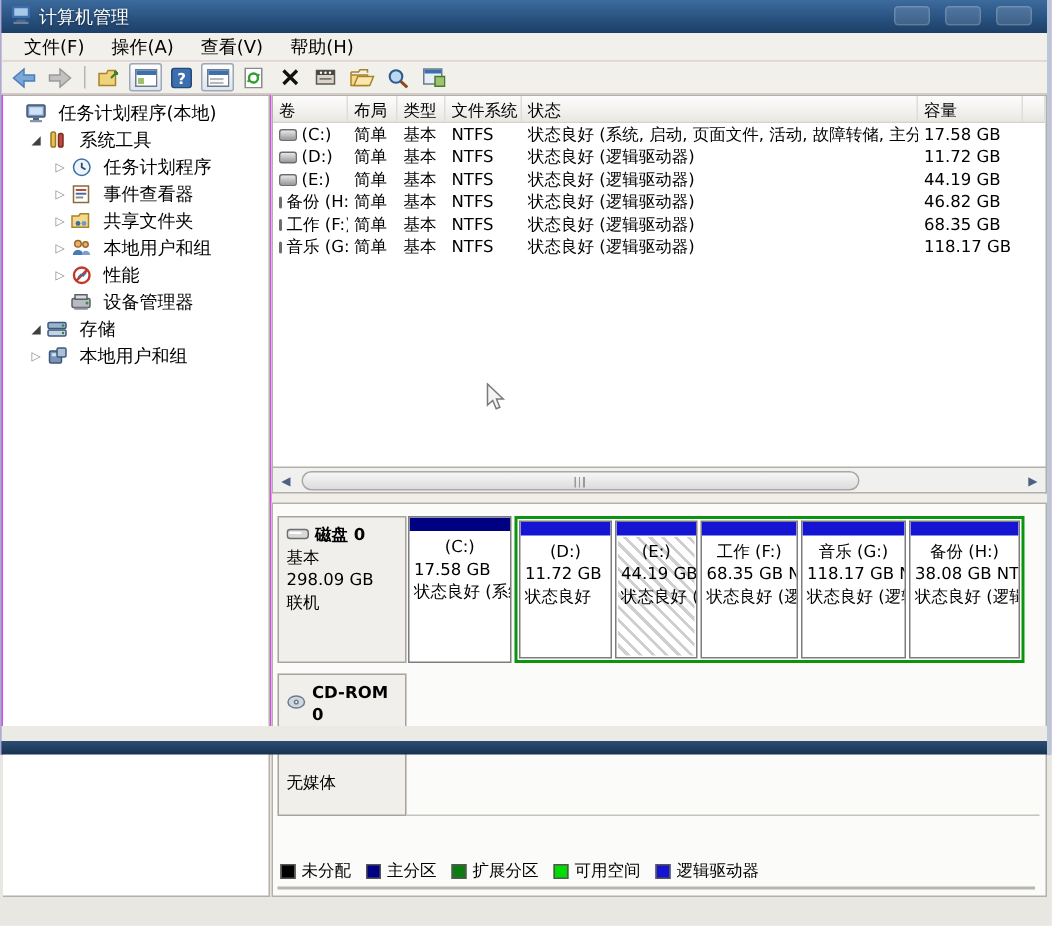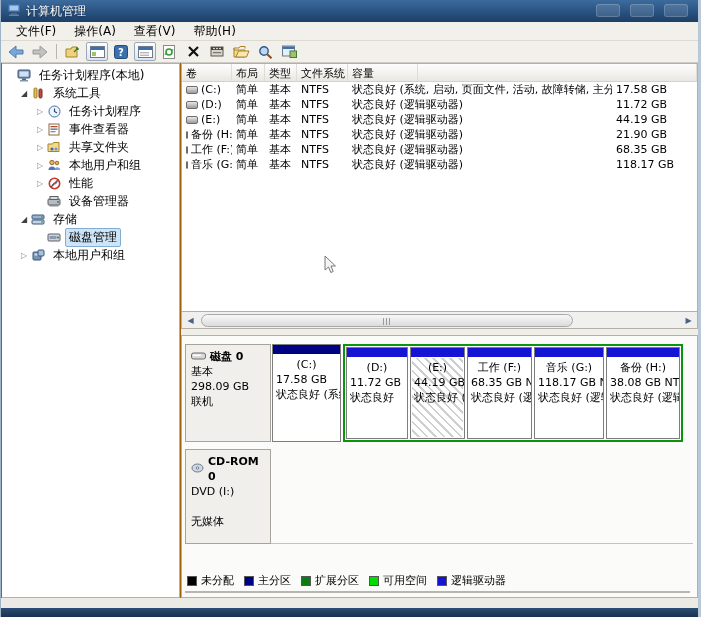--- a/index.html
+++ b/index.html
@@ -1,18 +1,18 @@
 <!DOCTYPE html>
 <html><head>
 <meta charset="utf-8">
 <style>
   * { margin:0; padding:0; box-sizing:border-box; }
   html,body { width:701px; height:617px; overflow:hidden; }
   body { font-family:"DejaVu Sans", sans-serif; font-size:12px; color:#000; background:#e9e7e2; position:relative; }
-  .window { position:absolute; left:0; top:0; width:701px; height:617px; background:#a16207; border-left:1px solid #9db4c8; border-right:3px solid #b9c8d6; }
+  .window { position:absolute; left:0; top:0; width:701px; height:503px; background:#d946ef; border-left:1px solid #9db4c8; border-right:3px solid #b9c8d6; }
 
   
   .titlebar { position:absolute; left:0; top:0; width:100%; height:22px;
     background:linear-gradient(#3c6b9d,#27507e 60%,#1d3f66); display:flex; align-items:center; padding:0 6px; }
   .titlebar .title { color:#fff; font-size:12px; margin-left:5px; text-shadow:0 1px 2px #00000088; }
   .winbtns { position:absolute; right:10px; top:4px; display:flex; gap:10px; }
   .winbtn { width:24px; height:13px; border-radius:3px; background:#ffffff22; border:1px solid #ffffff2e; }
 
   
   .menubar { position:absolute; left:0; top:22px; width:100%; height:19px; background:#f2f0ea;
@@ -298,31 +298,20 @@
       <span class="ticon">
           <svg width="14" height="12" viewBox="0 0 14 12">
             <rect x="1" y="2" width="12" height="4" rx="1" fill="#9ab4d0" stroke="#3d577a"></rect>
             <rect x="1" y="7" width="12" height="4" rx="1" fill="#c4d4e4" stroke="#3d577a"></rect>
             <circle cx="11" cy="4" r="0.8" fill="#2a8a2a"></circle>
             <circle cx="11" cy="9" r="0.8" fill="#2a8a2a"></circle>
           </svg>
         </span>
       <span class="tree-label">存储</span>
     </div>
-    <div class="tree-row ind2 selected">
-      <span class="exp"></span>
-      <span class="ticon">
-          <svg width="14" height="11" viewBox="0 0 14 11">
-            <rect x="1" y="2" width="12" height="7" rx="1" fill="#d0d4da" stroke="#5c6066"></rect>
-            <rect x="2.5" y="4" width="7" height="3" fill="#8a9ab0"></rect>
-            <circle cx="11" cy="5.5" r="1" fill="#2a8a2a"></circle>
-          </svg>
-        </span>
-      <span class="tree-label">磁盘管理</span>
-    </div>
     <div class="tree-row ind1">
       <span class="exp">▷</span>
       <span class="ticon">
           <svg width="13" height="12" viewBox="0 0 13 12">
             <rect x="1" y="3" width="8" height="8" rx="1" fill="#7a94b5" stroke="#3d577a"></rect>
             <rect x="2.5" y="4.5" width="5" height="2" fill="#cfe2f5"></rect>
             <rect x="6" y="1" width="6" height="6" rx="1" fill="#a8c0d8" stroke="#3d577a"></rect>
           </svg>
         </span>
       <span class="tree-label">本地用户和组</span>
@@ -330,20 +319,21 @@
   </div>
 
   <div class="right-pane">
 
     <div class="volume-pane">
       <div class="vt-header">
         <div class="hc w-vol">卷</div>
         <div class="hc w-lay">布局</div>
         <div class="hc w-typ">类型</div>
         <div class="hc w-fs">文件系统</div>
+        <div class="hc w-st">状态</div>
         <div class="hc w-cap">容量</div>
         <div class="hc w-x"></div>
       </div>
       <div class="vt-row">
         <div class="c w-vol vol-cell">
             <span class="dicon"></span>
             <span>(C:)</span>
           </div>
         <div class="c w-lay">简单</div>
         <div class="c w-typ">基本</div>
@@ -375,21 +365,21 @@
       </div>
       <div class="vt-row">
         <div class="c w-vol vol-cell">
             <span class="dicon"></span>
             <span>备份 (H:)</span>
           </div>
         <div class="c w-lay">简单</div>
         <div class="c w-typ">基本</div>
         <div class="c w-fs">NTFS</div>
         <div class="c w-st">状态良好 (逻辑驱动器)</div>
-        <div class="c w-cap">21.90 GB</div>
+        <div class="c w-cap">46.82 GB</div>
       </div>
       <div class="vt-row">
         <div class="c w-vol vol-cell">
             <span class="dicon"></span>
             <span>工作 (F:)</span>
           </div>
         <div class="c w-lay">简单</div>
         <div class="c w-typ">基本</div>
         <div class="c w-fs">NTFS</div>
         <div class="c w-st">状态良好 (逻辑驱动器)</div>

